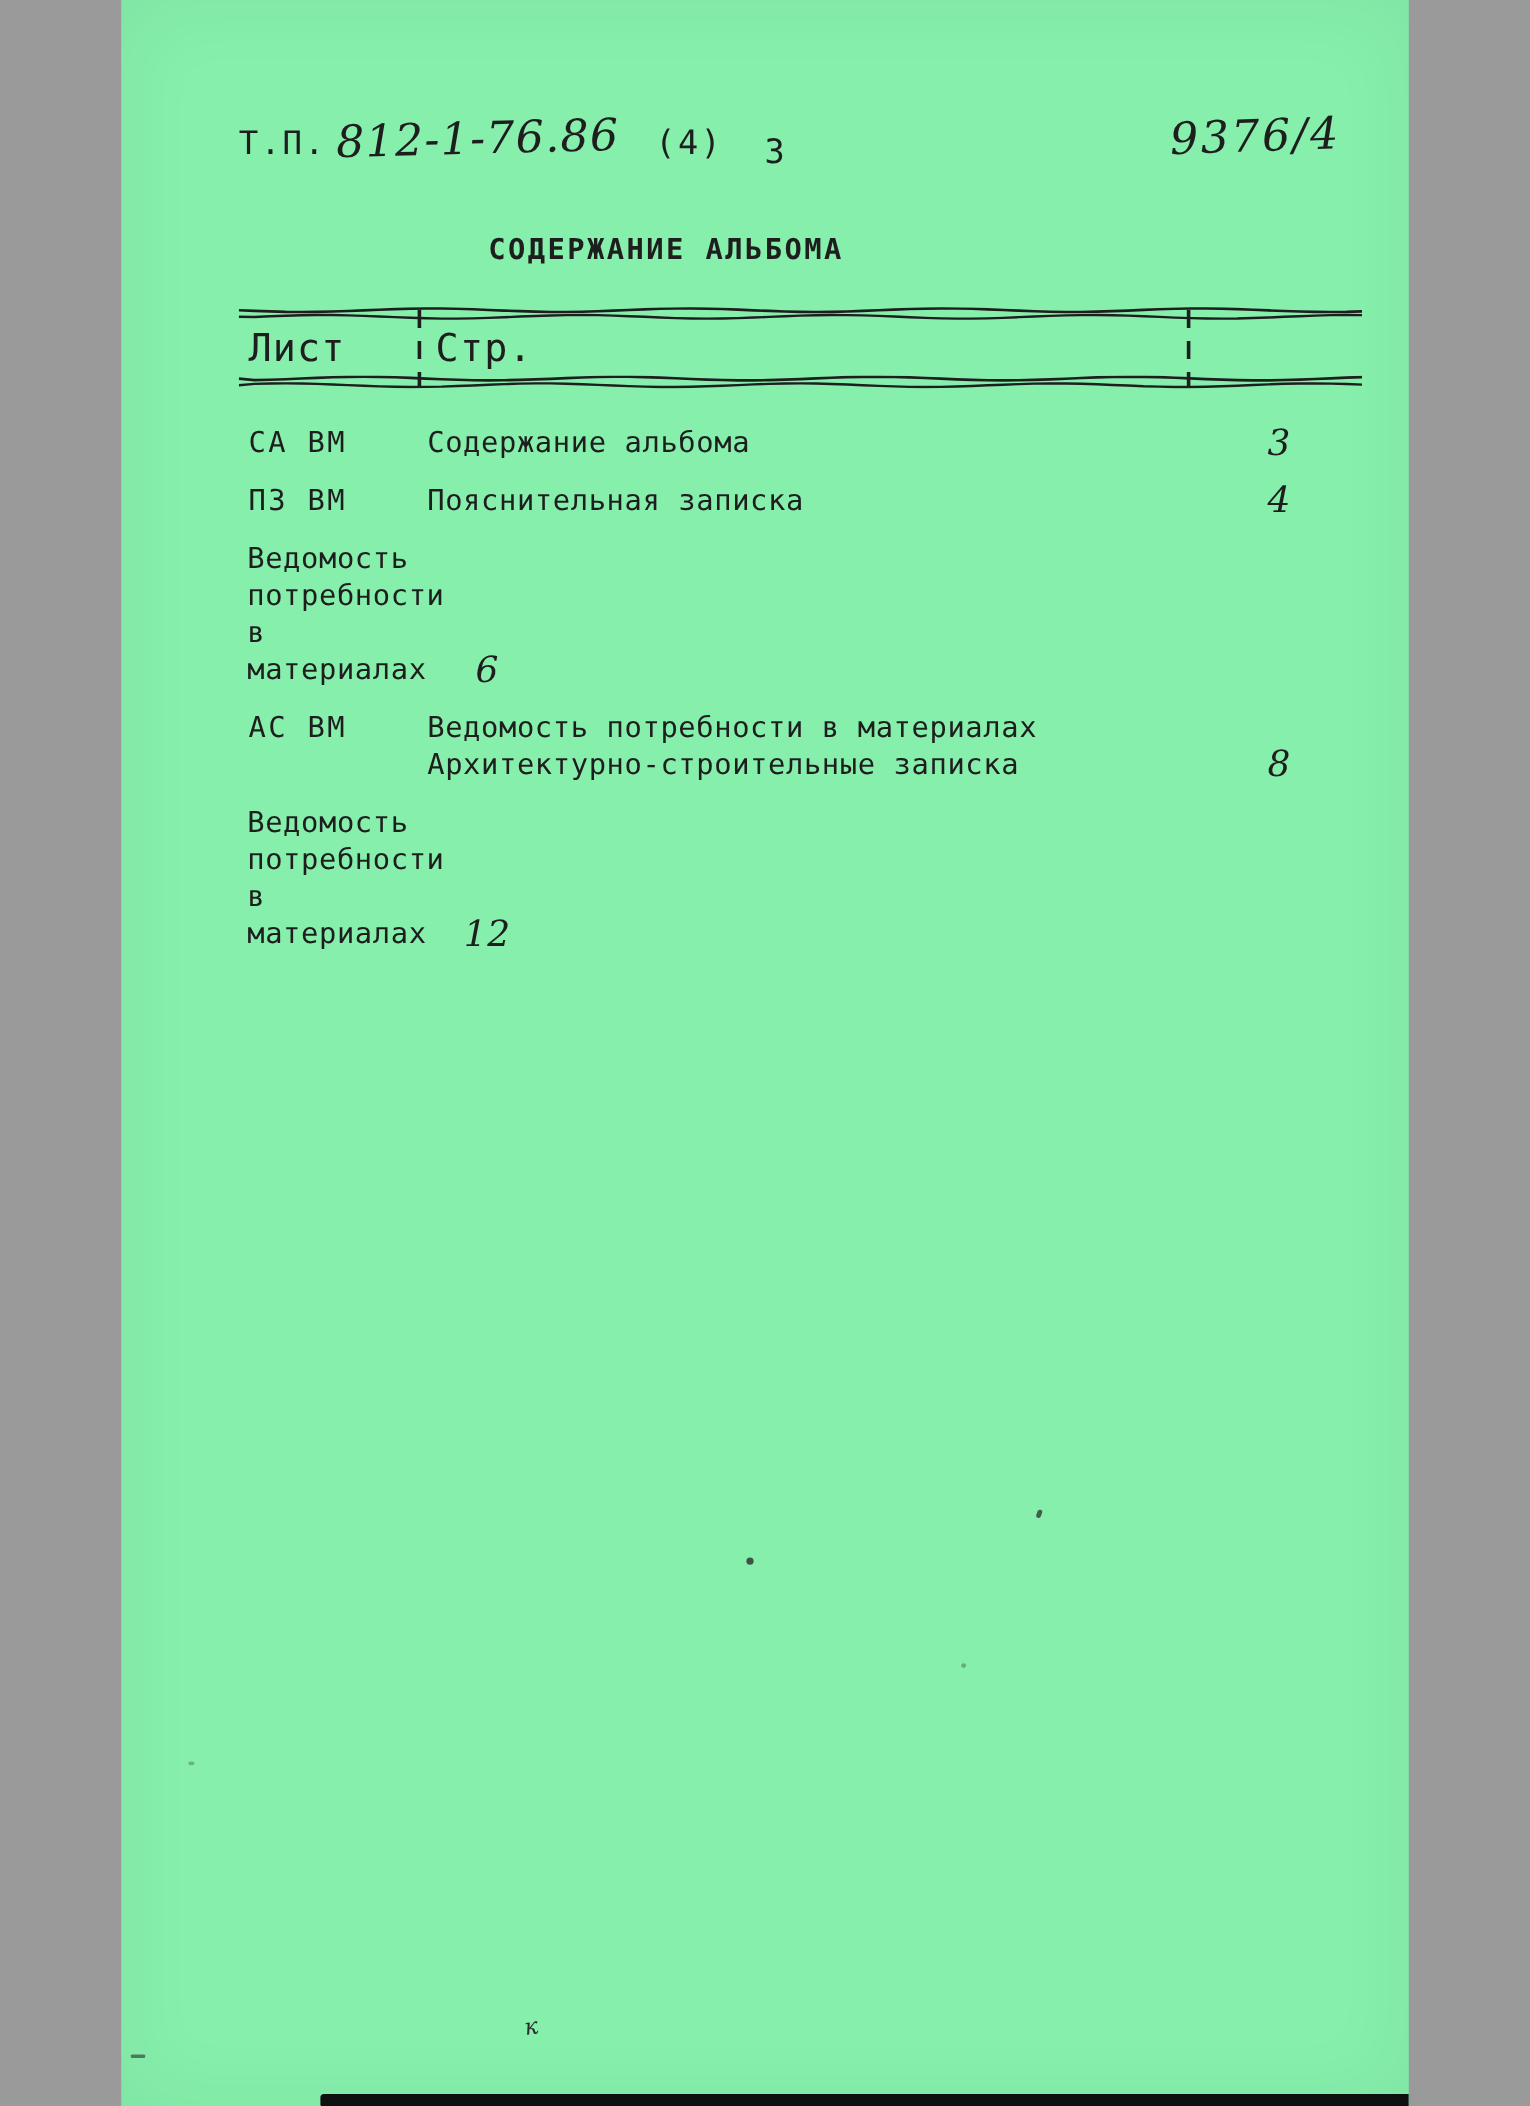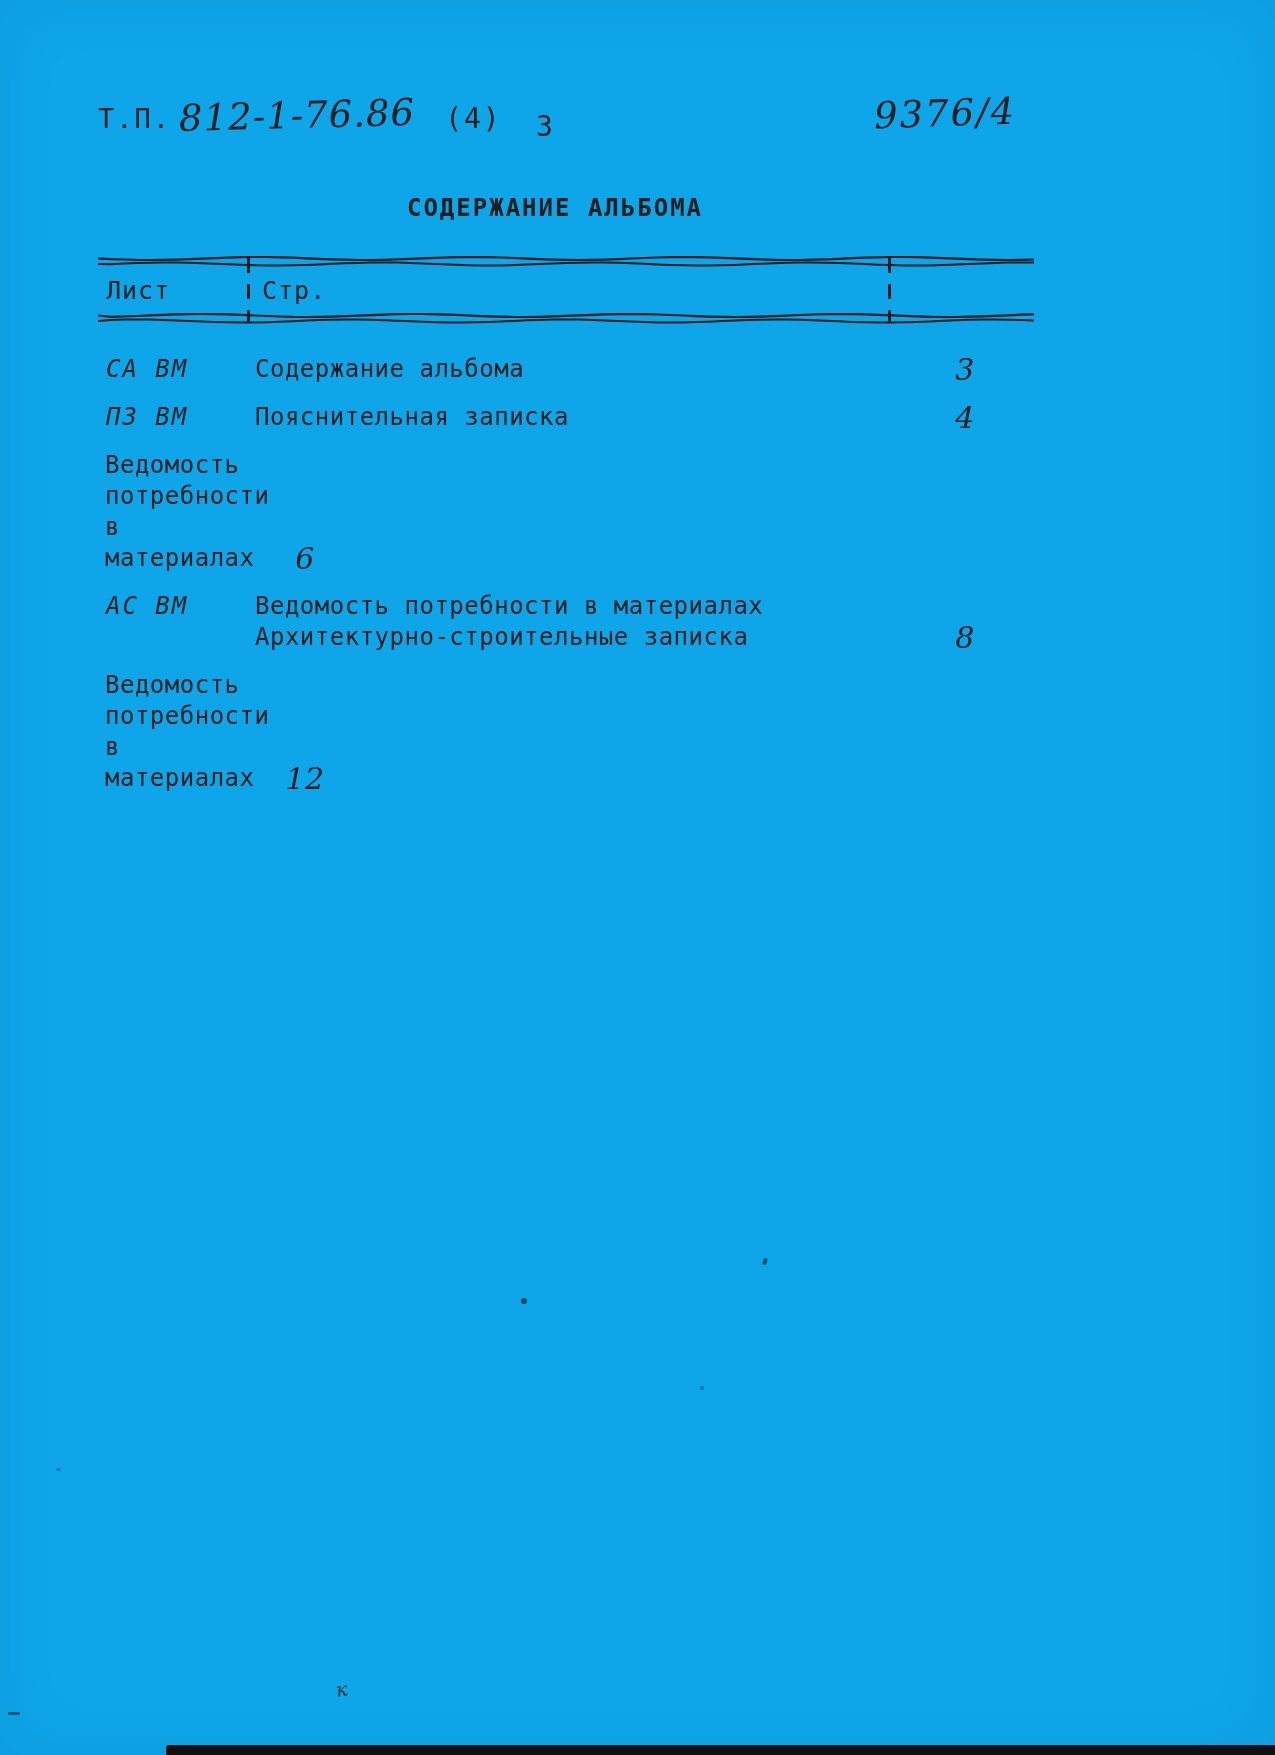--- a/index.html
+++ b/index.html
@@ -1,21 +1,21 @@
 <!DOCTYPE html>
 <html><head>
 <meta charset="utf-8">
 <style>
   * { margin:0; padding:0; box-sizing:border-box; }
   html,body { background:#9a9a9a; }
   .page {
     position:relative;
-    width:1275px; height:1755px;
+    width:1073px; height:1755px;
     margin:0 auto;
-    background:#0ea5e9;
+    background:#86efac;
     color:#1e1e1e;
     font-family:"DejaVu Sans Mono", monospace;
     overflow:hidden;
     box-shadow: inset 0 0 70px rgba(0,0,0,0.05);
   }
   .hand {
     font-family:"DejaVu Serif", serif;
     font-style:italic;
   }
 
@@ -49,42 +49,42 @@
   .table {
     position:absolute; left:98px; top:256px; width:937px;
   }
   svg.wavy { display:block; width:937px; height:11px; }
   .thead {
     position:relative;
     height:46px;
     display:grid;
     grid-template-columns:150px 1fr 127px;
     align-items:center;
-    font-size:25px;
+    font-size:32px;
     letter-spacing:1px;
   }
   .thead .col-sheet { padding-left:8px; }
   .thead .col-name  { padding-left:118px; }
   .thead .col-page  { padding-left:14px; }
   .sep {
     position:absolute; top:-9px; height:calc(100% + 18px); width:3px;
     background:repeating-linear-gradient(to bottom, #1e1e1e 0 15px, transparent 15px 26px);
   }
   .sep.s1 { left:149px; }
   .sep.s2 { left:790px; }
 
   .tbody { margin-top:30px; }
   .trow {
     display:grid;
     grid-template-columns:150px 1fr 127px;
     margin-bottom:17px;
     font-size:24px;
     letter-spacing:0.5px;
   }
-  .cell-sheet { padding-left:8px; line-height:31px; letter-spacing:2px;font-style:italic; }
+  .cell-sheet { padding-left:8px; line-height:31px; letter-spacing:2px; }
   .cell-name  { line-height:31px; padding-left:7px; }
   .nline:empty { display:none; }
   .cell-page {
     align-self:end;
     width:70px; padding-left:0; margin-left:22px;
     text-align:center;
     font-size:30px; line-height:30px;
   }
 
   

